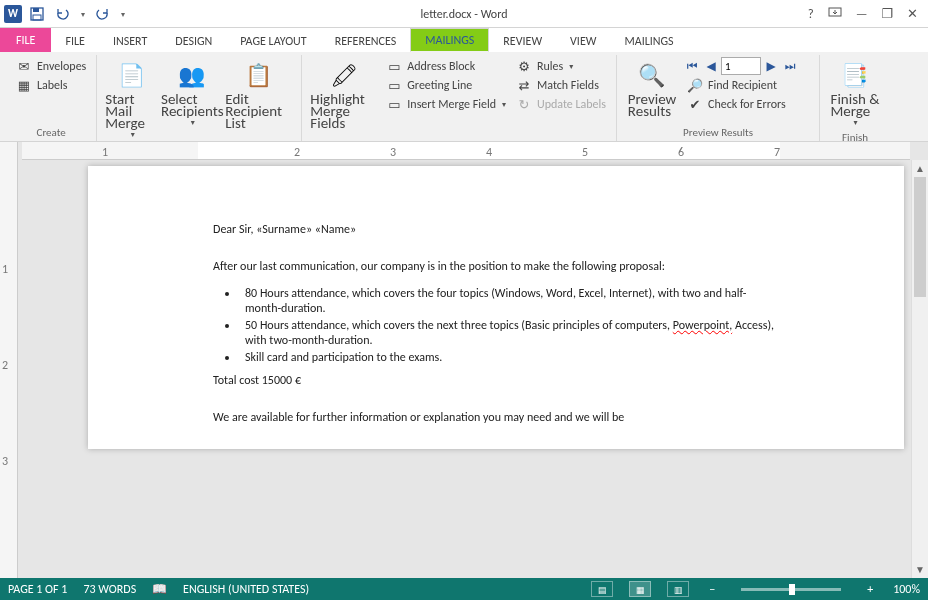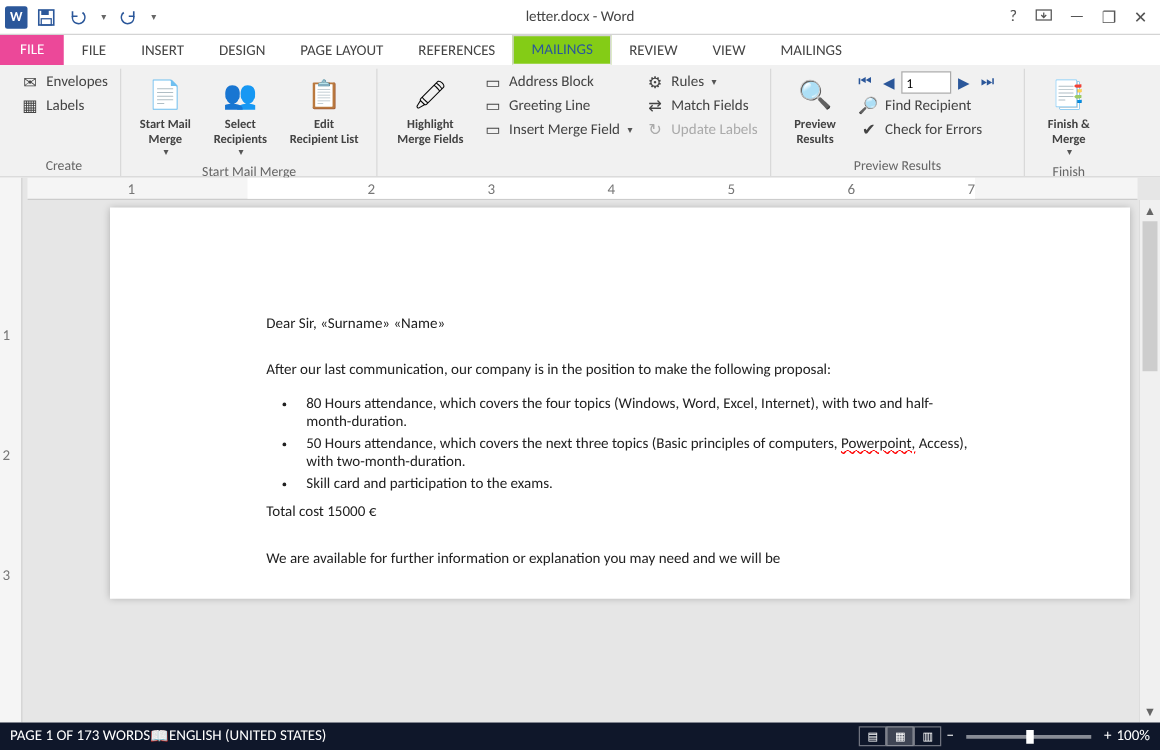--- a/index.html
+++ b/index.html
@@ -21,53 +21,53 @@
 .tab.file { background:#ec4899; color:#fff; padding:5px 16px; }
 .tab.active { background:#84cc16; border:1px solid #d4d4d4; border-bottom:1px solid #f1f1f1; color:#2b579a; position:relative; top:0; }
 
 
 .ribbon { height:90px; background:#f1f1f1; border-bottom:1px solid #d4d4d4; display:flex; padding:3px 6px 0 6px; }
 .group { border-right:1px solid #d9d9d9; padding:0 6px; display:flex; flex-direction:column; justify-content:space-between; }
 .group-body { display:flex; align-items:flex-start; gap:2px; padding-top:2px; }
 .group-label { text-align:center; font-size:11px; color:#666; padding:2px 0 2px 0; }
 .bigbtn { display:flex; flex-direction:column; align-items:center; width:58px; cursor:pointer; padding:2px; }
 .bigbtn .ic { width:32px; height:32px; display:flex; align-items:center; justify-content:center; font-size:22px; }
-.bigbtn .lbl { text-align:center; font-size:10px; line-height:12px; margin-top:2px; color:#444; white-space:normal;font-weight:bold; }
+.bigbtn .lbl { font-size:15px; line-height:12px; margin-top:2px; color:#444; white-space:normal; }
 .bigbtn.wide { width:72px; }
 .smallbtns { display:flex; flex-direction:column; gap:1px; }
 .smallbtn { display:flex; align-items:center; gap:5px; padding:1px 4px; cursor:pointer; font-size:11px; color:#444; }
 .smallbtn.disabled { color:#aaa; }
 .smallbtn .sic { width:16px; height:16px; display:flex; align-items:center; justify-content:center; font-size:13px; }
 .dd-arrow { font-size:8px; color:#555; margin-left:1px; }
 .navrow { display:flex; align-items:center; gap:1px; }
 .navbtn { width:18px; height:18px; display:flex; align-items:center; justify-content:center; color:#2b579a; cursor:pointer; font-size:12px; }
 .navinput { width:40px; height:18px; border:1px solid #ababab; font-size:11px; padding:0 3px; background:#fff; }
 
 
 .workspace { position:absolute; top:142px; bottom:22px; left:0; right:0; background:#e6e6e6; overflow:hidden; display:flex; }
 .vruler { width:18px; background:#f5f5f5; border-right:1px solid #ccc; position:relative; font-size:8px; color:#777; }
 .vruler .tick { position:absolute; left:2px; }
 .main { flex:1; position:relative; overflow:hidden; }
 .hruler { height:18px; background:#f5f5f5; border-bottom:1px solid #ccc; position:relative; font-size:8px; color:#777; margin-left:4px; margin-right:18px;}
 .hruler .tick { position:absolute; top:3px; }
 .hruler .lightzone { position:absolute; top:0; bottom:0; background:#fff; }
 
-.page { position:absolute; top:24px; left:70px; width:816px; background:#fff; box-shadow:0 0 6px rgba(0,0,0,0.25); padding:86px 125px 20px 125px; font-family:"Times New Roman",serif; font-size:15px; color:#222; line-height:1.25; }
+.page { position:absolute; top:24px; left:70px; width:816px; background:#fff; box-shadow:0 0 6px rgba(0,0,0,0.25); padding:56px 125px 20px 125px; font-family:"Times New Roman",serif; font-size:15px; color:#222; line-height:1.25; }
 .page p { margin-bottom:4px; }
 .page .gap { height:18px; }
 .page ul { margin-left:26px; margin-top:2px; margin-bottom:2px; }
 .page li { margin-bottom:2px; padding-left:6px; }
 .squiggle { text-decoration:underline wavy red; text-decoration-thickness:1px; }
 
 .vscroll { position:absolute; right:0; top:18px; bottom:0; width:17px; background:#f0f0f0; border-left:1px solid #ddd; }
 .vscroll .arrow { height:17px; display:flex; align-items:center; justify-content:center; color:#666; font-size:10px; cursor:pointer; }
 .vscroll .thumb { position:absolute; top:17px; height:120px; left:2px; right:2px; background:#cdcdcd; }
 
 
-.statusbar { position:absolute; bottom:0; left:0; right:0; height:22px; background:#0f172a; color:#fff; display:flex; align-items:center; font-size:11px; padding:0 8px; }
+.statusbar { position:absolute; bottom:0; left:0; right:0; height:22px; background:#0f766e; color:#fff; display:flex; align-items:center; font-size:11px; padding:0 8px; gap:16px; }
 .statusbar .spacer { flex:1; }
 .viewbtn { width:22px; height:16px; border:1px solid rgba(255,255,255,0.4); display:flex; align-items:center; justify-content:center; cursor:pointer; font-size:9px; }
 .zoom-slider { width:100px; height:3px; background:rgba(255,255,255,0.5); position:relative; margin:0 6px;}
 .zoom-slider .knob { position:absolute; left:48px; top:-4px; width:6px; height:11px; background:#fff; }
 .zoom-btn { cursor:pointer; padding:0 4px; }
 
 svg { display:block; }
 </style>
 </head>
 <body>

